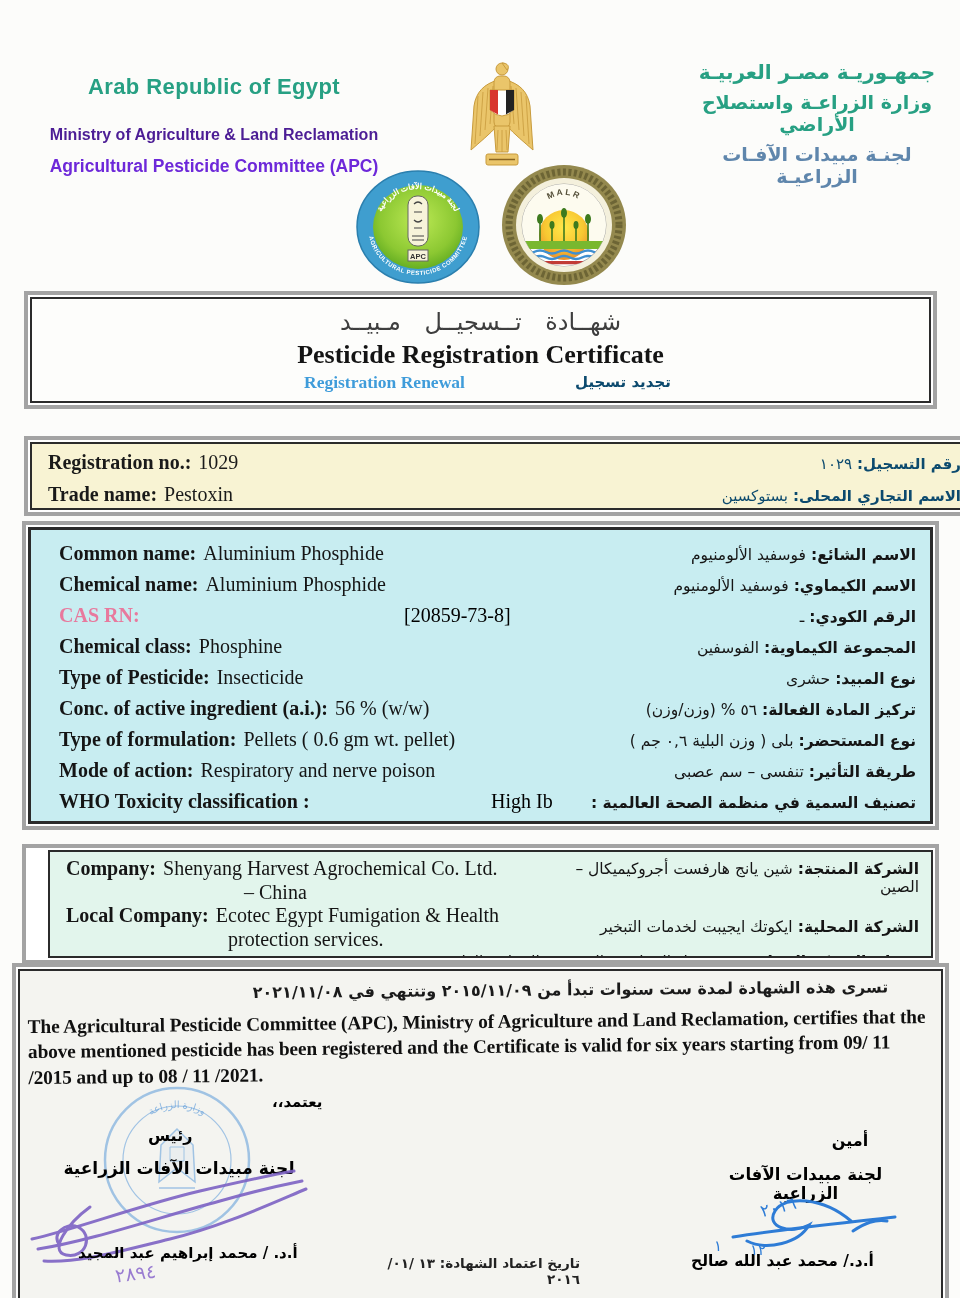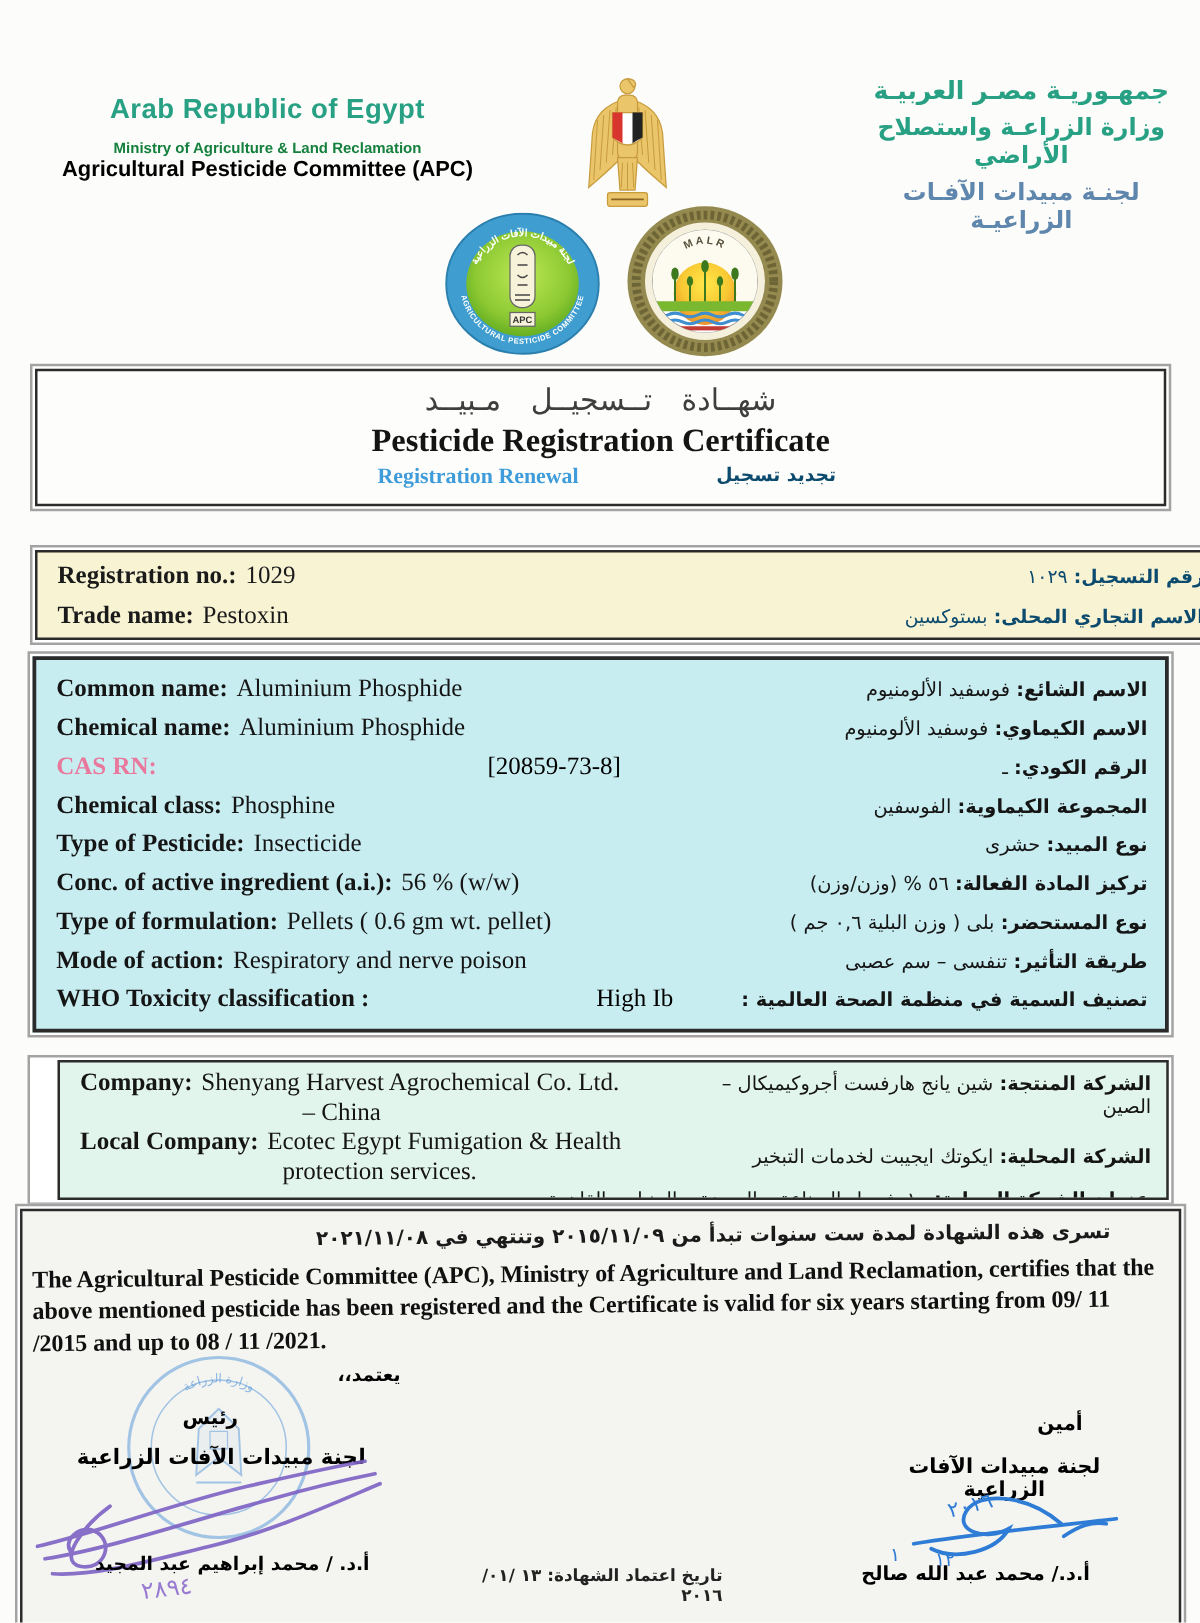--- a/index.html
+++ b/index.html
@@ -7,52 +7,52 @@
     width:960px;height:1298px;position:relative;overflow:hidden;
     background:#fcfcfa;font-family:"Liberation Sans",sans-serif;
   }
   .abs{position:absolute;}
   .serif{font-family:"Liberation Serif",serif;}
   .ar{font-family:"DejaVu Sans",sans-serif;direction:rtl;unicode-bidi:plaintext;}
 
   
   #header-en{left:28px;top:74px;width:372px;text-align:center;font-weight:bold;}
   #header-en .he1{font-size:22px;color:#27a083;letter-spacing:.4px;}
-  #header-en .he2{font-size:12px;color:#15803d;margin-top:11px;}
-  #header-en .he3{font-size:17.5px;color:#000000;}
+  #header-en .he2{font-size:16px;color:#4c1d95;margin-top:26px;}
+  #header-en .he3{font-size:17.5px;color:#6d28d9;margin-top:12px;}
   #header-ar{left:682px;top:60px;width:270px;text-align:center;font-weight:bold;}
   #header-ar .ha1{font-size:20px;color:#27a083;}
   #header-ar .ha2{font-size:19px;color:#27a083;margin-top:7px;}
   #header-ar .ha3{font-size:19px;color:#5f86ac;margin-top:8px;}
   #eagle{left:452px;top:56px;width:100px;height:114px;}
   #apc-logo{left:356px;top:170px;width:124px;height:114px;}
   #malr-seal{left:500px;top:162px;width:128px;height:126px;}
 
   
-  .frame{position:absolute;border:2px solid #a3a3a3;padding:2px;background:#fff;box-sizing:border-box;}
+  .frame{position:absolute;border:4px solid #a3a3a3;padding:2px;background:#fff;box-sizing:border-box;}
   .frame-inner{border:2px solid #2b2b2b;width:100%;height:100%;box-sizing:border-box;position:relative;overflow:hidden;}
 
   #title-box{left:24px;top:291px;width:913px;height:118px;}
   #title-box .frame-inner{background:#fdfdfb;text-align:center;}
   .title-ar{margin-top:9px;font-size:24px;color:#3e3e3e;word-spacing:16px;}
   .title-en{margin-top:4px;font-size:26px;font-weight:bold;color:#141414;}
   .renewal-row{position:relative;height:26px;margin-top:2px;}
   .renewal-en{position:absolute;left:272px;top:0;font-family:"Liberation Serif",serif;font-weight:bold;font-size:17.5px;color:#3f9cda;}
   .renewal-ar{position:absolute;left:543px;top:1px;font-size:15px;font-weight:bold;color:#0c4a6e;}
 
   #reg-box{left:24px;top:436px;width:959px;height:80px;}
   #reg-box .frame-inner{background:#f8f3d3;padding:7px 14px 0 16px;box-sizing:border-box;}
   .reg-row{display:flex;justify-content:space-between;align-items:baseline;margin-bottom:9px;}
   .reg-en{font-family:"Liberation Serif",serif;font-size:20px;color:#1a1a1a;}
   .reg-en b{margin-right:7px;}
   .reg-ar{font-size:15px;color:#0c4a6e;}
   .reg-ar b{margin-left:5px;}
 
   #info-box{left:22px;top:521px;width:917px;height:309px;}
-  #info-box .frame-inner{border-width:3px;background:#c8edf1;padding:12px 14px 0 16px;box-sizing:border-box;}
+  #info-box .frame-inner{border-width:3px;background:#c8edf1;padding:12px 14px 0 28px;box-sizing:border-box;}
   .irow{display:flex;justify-content:space-between;align-items:baseline;margin-bottom:8px;position:relative;}
   .ien{font-family:"Liberation Serif",serif;font-size:20px;color:#151515;white-space:nowrap;}
   .ien b{margin-right:7px;}
   .iar{font-size:15.5px;color:#151515;white-space:nowrap;}
   .iar b{margin-left:5px;}
   .cas-label{color:#e8799d;font-weight:bold;}
   .cas-value{position:absolute;left:345px;top:0;font-family:"Liberation Serif",serif;font-size:20px;}
   .who-value{position:absolute;left:432px;top:0;font-family:"Liberation Serif",serif;font-size:20px;}
 
   #company-box{left:22px;top:844px;width:917px;height:120px;padding-left:22px;}

